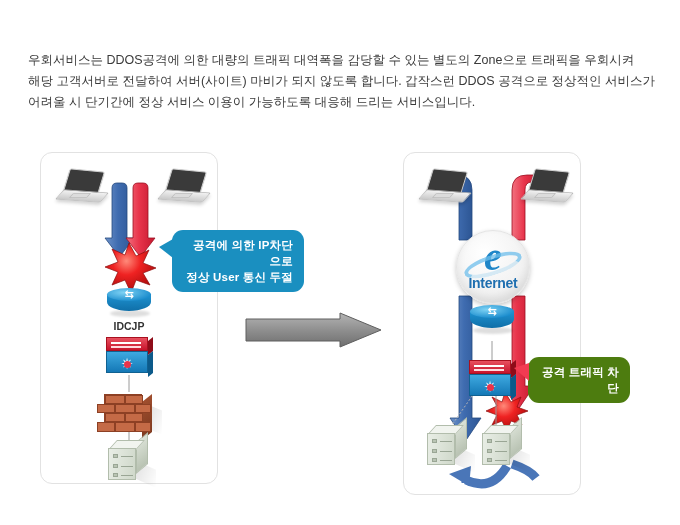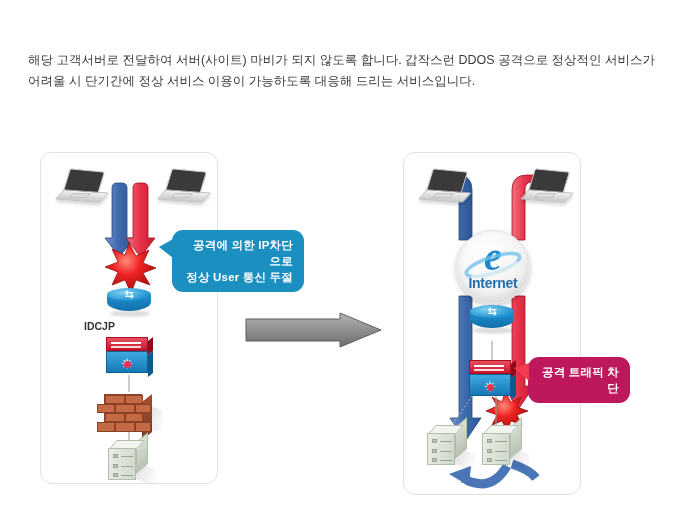--- a/index.html
+++ b/index.html
@@ -68,21 +68,21 @@
   .router .arrows{
     position:absolute;left:7px;top:1px;width:30px;height:11px;
     color:#fff;font-size:11px;line-height:11px;text-align:center;font-weight:bold;
   }
   .router .shadow{
     position:absolute;left:3px;top:22px;width:40px;height:7px;
     background:rgba(0,0,0,.13);border-radius:50%;filter:blur(1px);
   }
   .dev-label{
     position:absolute;font-size:10.5px;font-weight:bold;color:#333;
-    text-align:left;width:90px;
+    text-align:center;width:90px;
   }
 
   
   .switchdev{position:absolute;width:46px;height:40px;}
   .switchdev .red{
     position:absolute;left:0;top:0;width:42px;height:14px;
     background:linear-gradient(#e8505f,#c8142c);
     border:1px solid #a8101f;box-sizing:border-box;
   }
   .switchdev .red:before{
@@ -189,21 +189,21 @@
     position:absolute;border-radius:11px;color:#fff;font-weight:bold;
     font-size:11.5px;line-height:16px;padding:7px 11px;text-align:right;
     box-sizing:border-box;letter-spacing:.2px;
   }
   .callout .tail{position:absolute;width:0;height:0;}
   #callout-attack-block{background:#1a8fc0;left:172px;top:230px;width:132px;}
   #callout-attack-block .tail{
     left:-13px;top:9px;border-top:8px solid transparent;border-bottom:11px solid transparent;
     border-right:14px solid #1a8fc0;
   }
-  #callout-attack-drop{background:#be185d;left:528px;top:357px;width:102px;}
+  #callout-attack-drop{background:#4d7c0f;left:528px;top:357px;width:102px;}
   #callout-attack-drop .tail{
     left:-14px;top:6px;border-top:5px solid transparent;border-bottom:13px solid transparent;
     border-right:15px solid #f23b52;
   }
   #callout-normal-traffic{background:#4a76b8;left:494px;top:461px;width:110px;}
   #callout-normal-traffic .tail{
     left:-14px;top:4px;border-top:4px solid transparent;border-bottom:13px solid transparent;
     border-right:15px solid #4a76b8;
   }
   .midtext{
@@ -211,20 +211,21 @@
     font-size:13px;font-weight:bold;color:#4d4d4d;line-height:22px;
   }
 </style>
 </head>
 <body>
 
 <div class="page">
 
 
   <div class="desc">
+    <div>우회서비스는 DDOS공격에 의한 대량의 트래픽 대역폭을 감당할 수 있는 별도의 Zone으로 트래픽을 우회시켜</div>
     <div>해당 고객서버로 전달하여 서버(사이트) 마비가 되지 않도록 합니다. 갑작스런 DDOS 공격으로 정상적인 서비스가</div>
     <div>어려울 시 단기간에 정상 서비스 이용이 가능하도록 대응해 드리는 서비스입니다.</div>
   </div>
 
   <div class="panel" id="panel-left"></div>
   <div class="panel" id="panel-right"></div>
 
   <svg class="svgover" viewBox="0 0 680 525">
     <defs>
       <linearGradient id="gblue" x1="0" y1="0" x2="1" y2="0">

